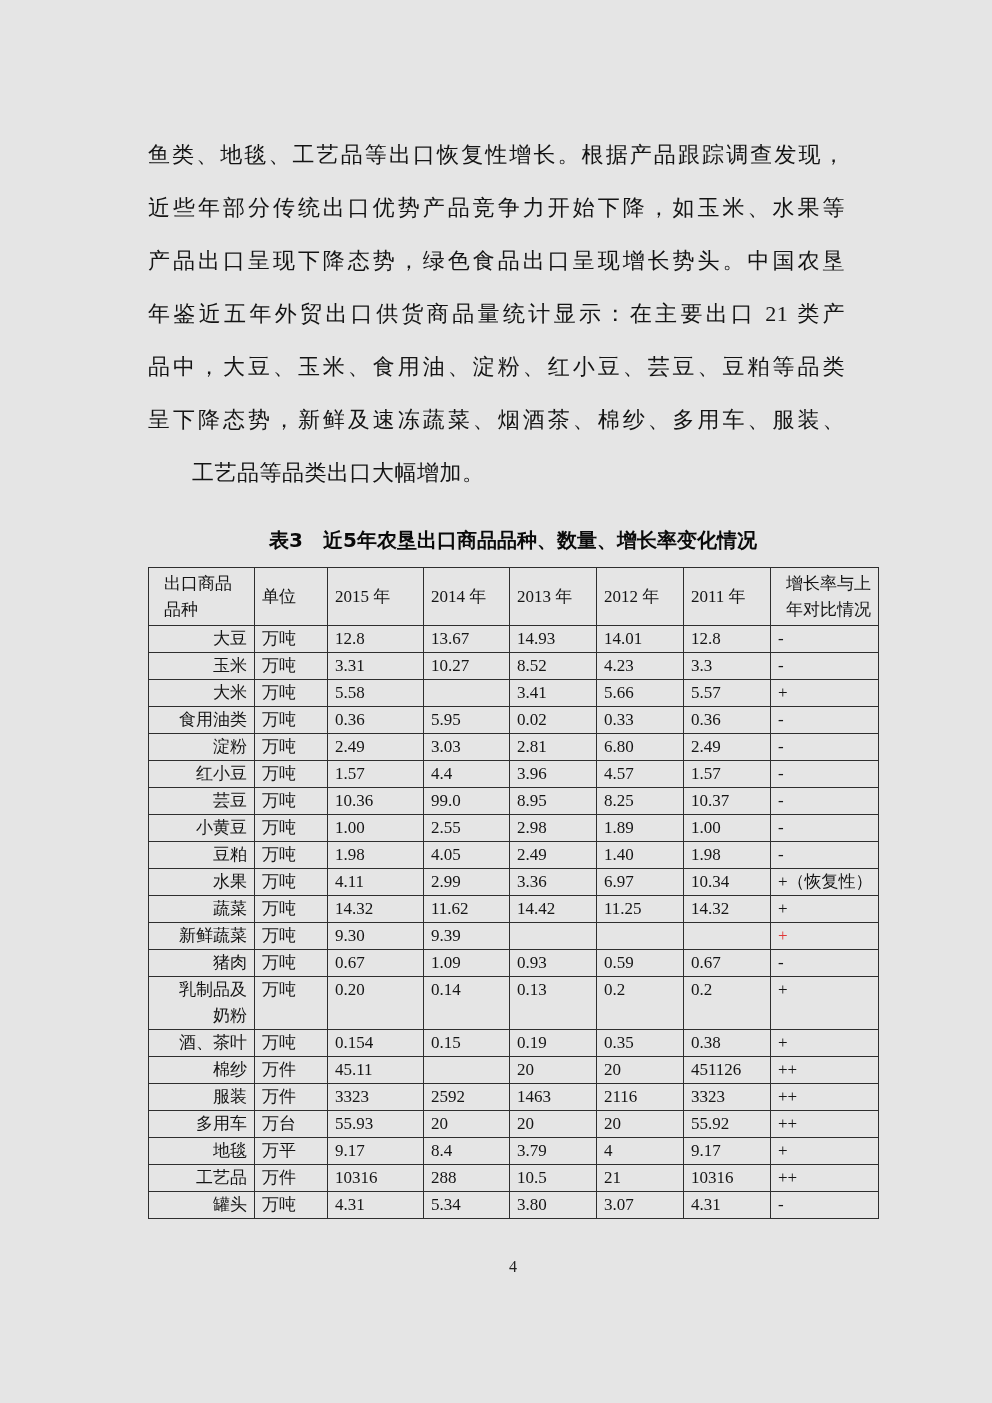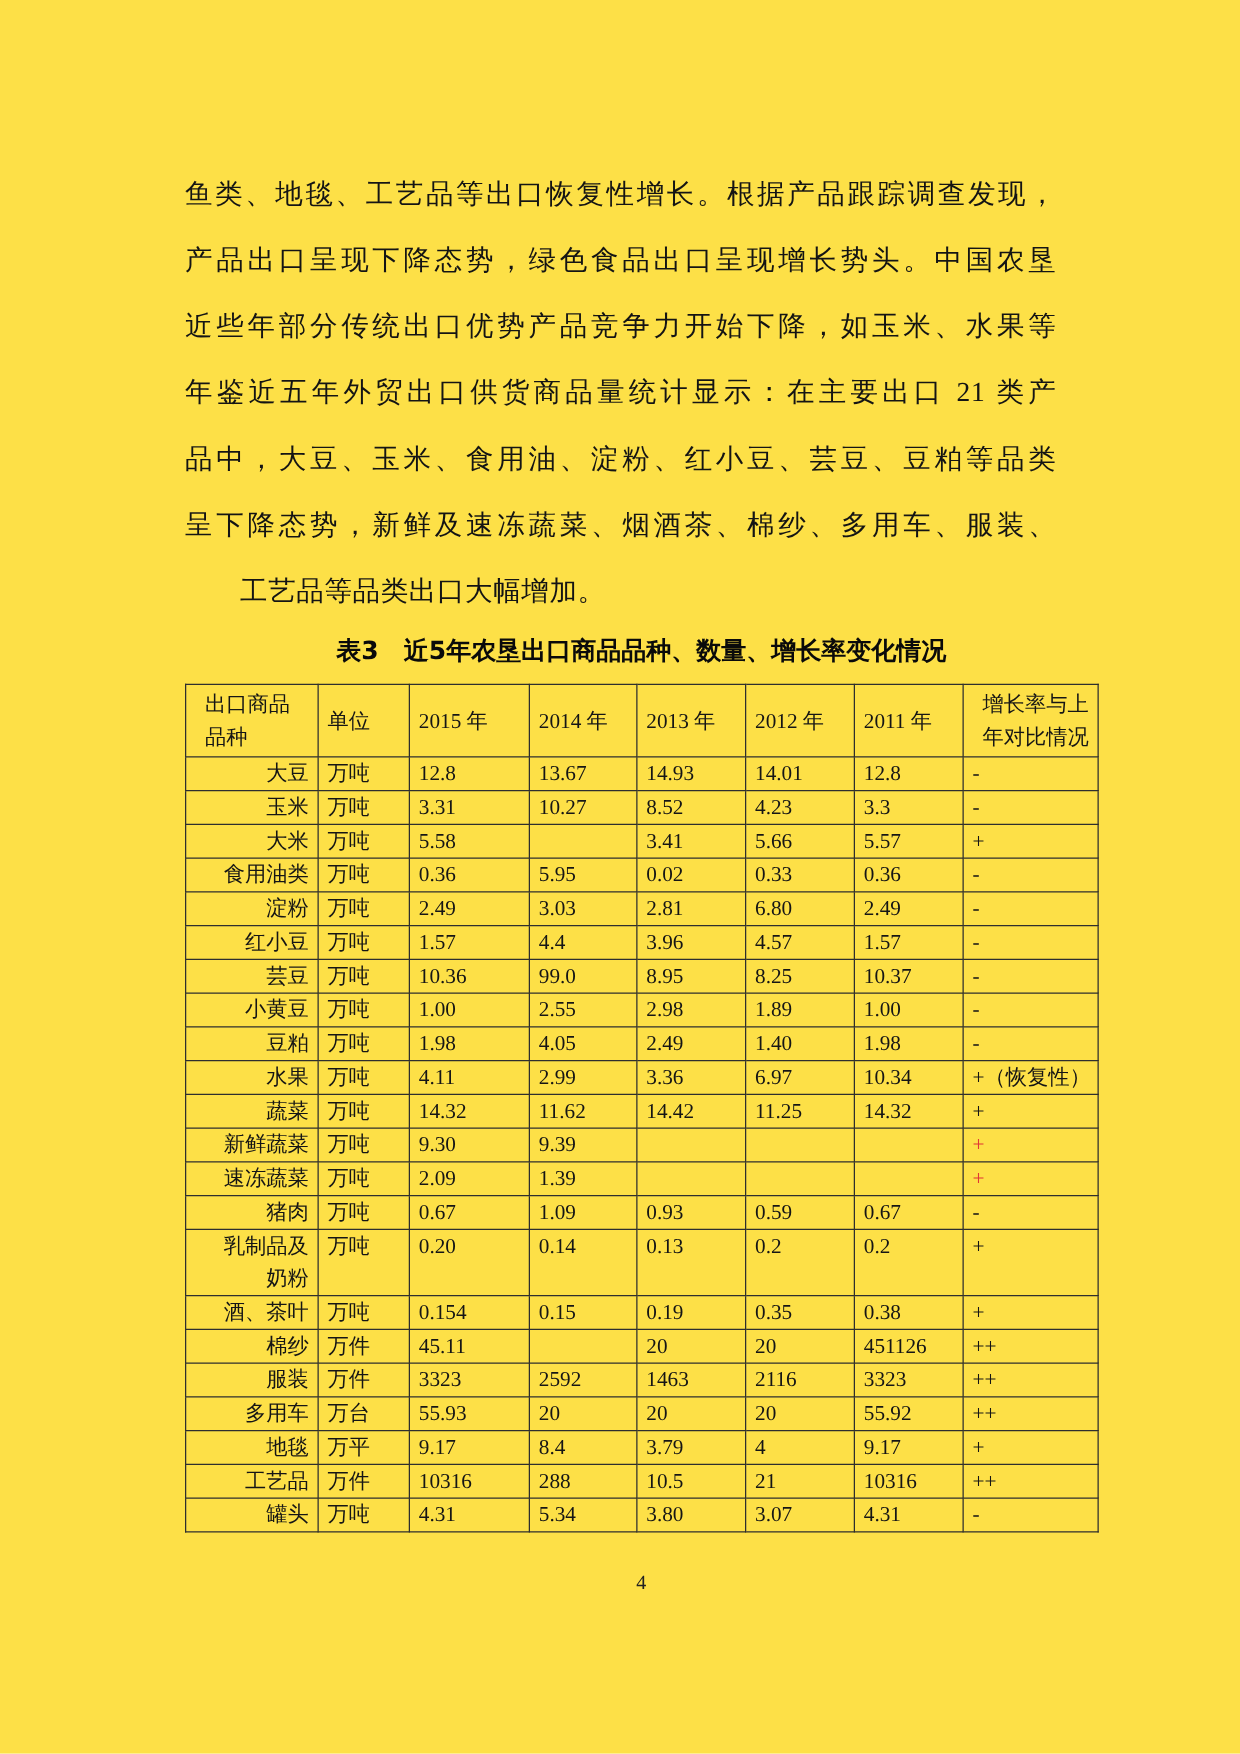--- a/index.html
+++ b/index.html
@@ -1,21 +1,21 @@
 <!DOCTYPE html>
 <html><head>
 <meta charset="utf-8">
 <style>
   * { box-sizing: border-box; }
   html, body { margin: 0; padding: 0; background: #ffffff; }
   .page {
     position: relative;
     width: 992px;
     height: 1403px;
-    background: #fde047;
+    background: #e5e5e5;
     font-family: "Liberation Serif", "DejaVu Serif", serif;
     color: #111111;
     overflow: hidden;
   }
   .content {
     position: absolute;
     left: 148px;
     top: 128px;
     width: 730px;
   }
@@ -28,21 +28,21 @@
     text-align: justify;
     text-align-last: justify;
     white-space: nowrap;
     color: #141414;
   }
   .para-line.last-line {
     text-align-last: left;
     margin-left: 44px;
   }
   .table-title {
-    margin-top: 5px;
+    margin-top: 25px;
     height: 32px;
     line-height: 32px;
     text-align: center;
     font-family: "DejaVu Sans", "Liberation Sans", sans-serif;
     font-weight: bold;
     font-size: 20px;
     color: #0a0a0a;
   }
   table.export-table {
     margin-top: 11px;
@@ -91,22 +91,22 @@
   }
 </style>
 </head>
 <body>
 
 <div class="page">
   <div class="content">
 
     <div class="paragraph">
       <div class="para-line">鱼类、地毯、工艺品等出口恢复性增长。根据产品跟踪调查发现，</div>
+      <div class="para-line">近些年部分传统出口优势产品竞争力开始下降，如玉米、水果等</div>
       <div class="para-line">产品出口呈现下降态势，绿色食品出口呈现增长势头。中国农垦</div>
-      <div class="para-line">近些年部分传统出口优势产品竞争力开始下降，如玉米、水果等</div>
       <div class="para-line">年鉴近五年外贸出口供货商品量统计显示：在主要出口 21 类产</div>
       <div class="para-line">品中，大豆、玉米、食用油、淀粉、红小豆、芸豆、豆粕等品类</div>
       <div class="para-line">呈下降态势，新鲜及速冻蔬菜、烟酒茶、棉纱、多用车、服装、</div>
       <div class="para-line last-line">工艺品等品类出口大幅增加。</div>
     </div>
 
     <div class="table-title">
       <span>表3</span><span style="display:inline-block;width:1em;"></span><span>近5年农垦出口商品品种、数量、增长率变化情况</span>
     </div>
 
@@ -250,30 +250,20 @@
             <td class="col-product">新鲜蔬菜</td>
             <td>万吨</td>
             <td>9.30</td>
             <td>9.39</td>
             <td></td>
             <td></td>
             <td></td>
             <td style="color: rgb(224, 54, 54);">+</td>
           </tr>
           <tr>
-            <td class="col-product">速冻蔬菜</td>
-            <td>万吨</td>
-            <td>2.09</td>
-            <td>1.39</td>
-            <td></td>
-            <td></td>
-            <td></td>
-            <td style="color: rgb(224, 54, 54);">+</td>
-          </tr>
-          <tr>
             <td class="col-product">猪肉</td>
             <td>万吨</td>
             <td>0.67</td>
             <td>1.09</td>
             <td>0.93</td>
             <td>0.59</td>
             <td>0.67</td>
             <td>-</td>
           </tr>
           <tr>

